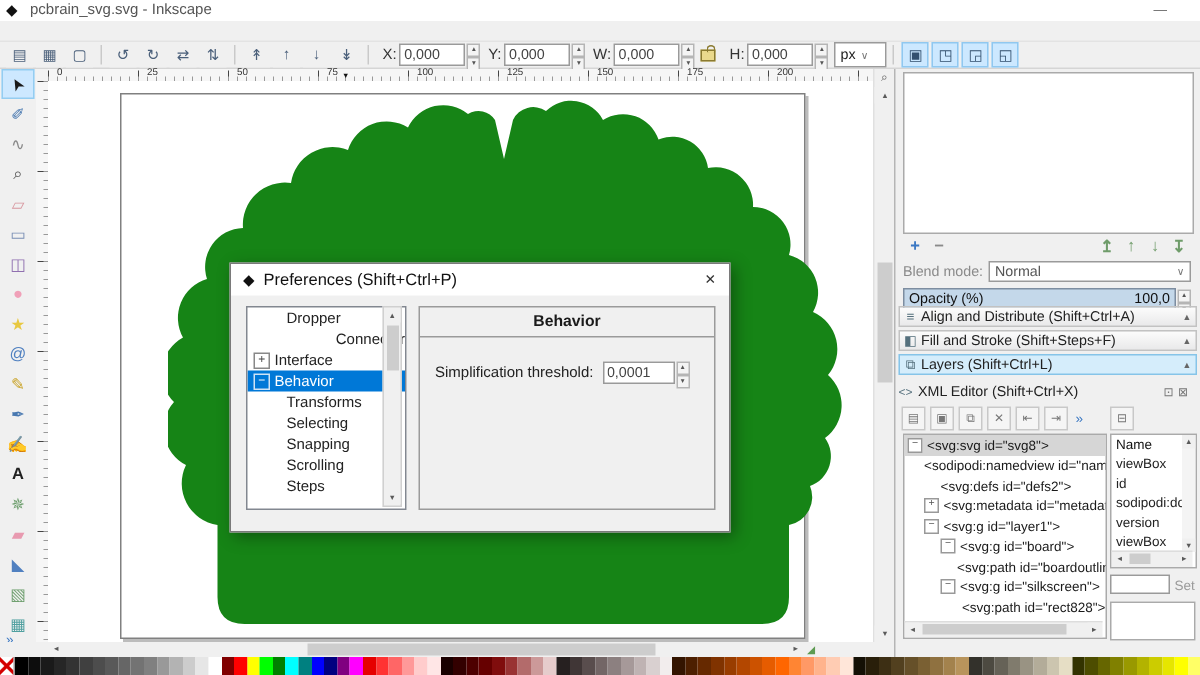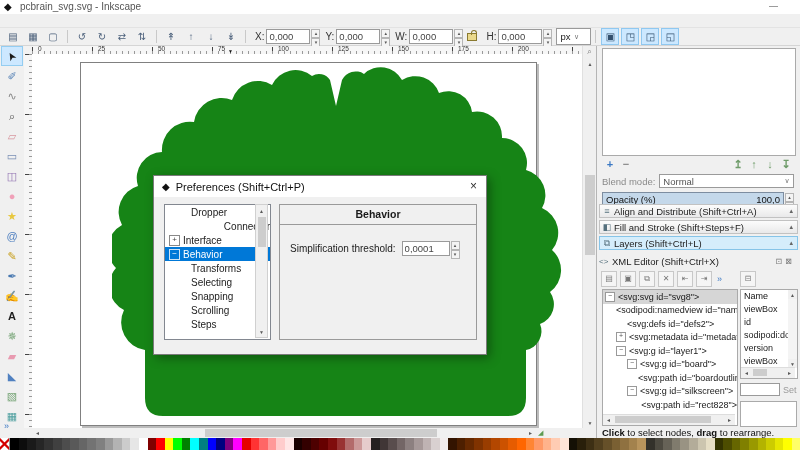--- a/index.html
+++ b/index.html
@@ -416,21 +416,20 @@
         <span class="sbarrow" style="left:1px;top:0;width:9px;height:9px;">◄</span>
         <span class="sbthumb" style="left:12px;top:1px;width:14px;height:7px;"></span>
         <span class="sbarrow" style="right:1px;top:0;width:9px;height:9px;">►</span>
       </div>
     </div>
     <div id="setrow">
       <input class="entry" style="">
       <span id="setbtn">Set</span>
     </div>
     <div id="valuebox"></div>
-    <div id="hint"><span style="font-weight: bold;">Click</span><span> to select nodes, </span><span style="font-weight: bold;">drag</span><span> to rearrange.</span></div>
   </div>
 
   <div class="abs" id="dialog">
     <div id="dlg-title">
       <span class="dlogo">◆</span>
       <span class="dtext">Preferences (Shift+Ctrl+P)</span>
     </div>
     <span class="abs" id="dlg-close">×</span>
     <div id="dlg-tree">
         <div class="prow" style="padding-left: 14px;">

